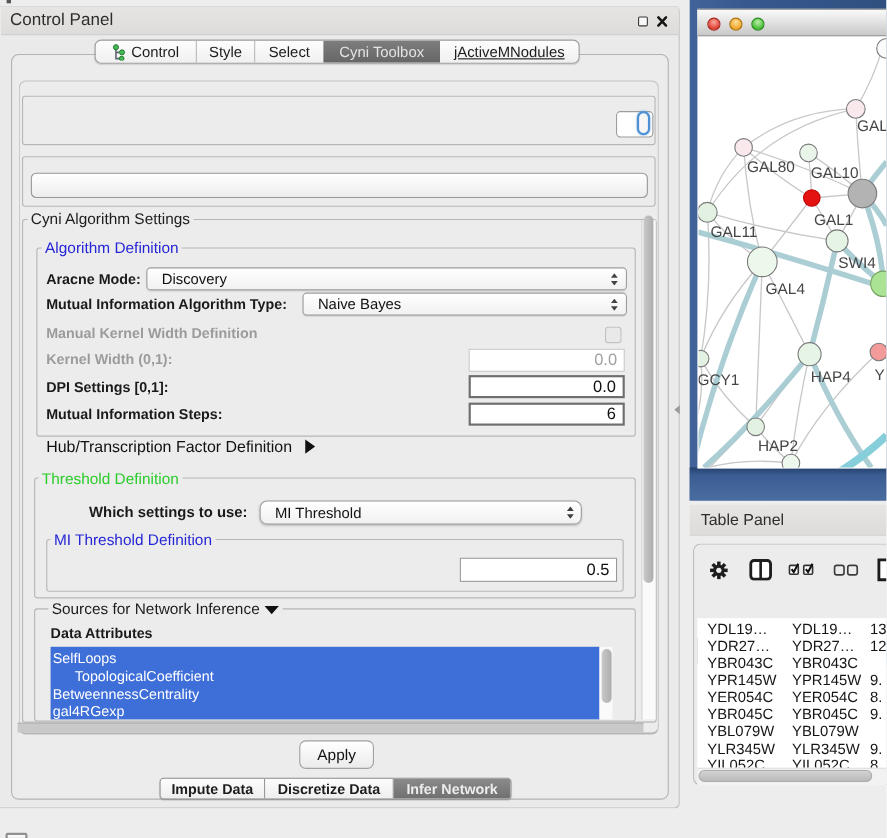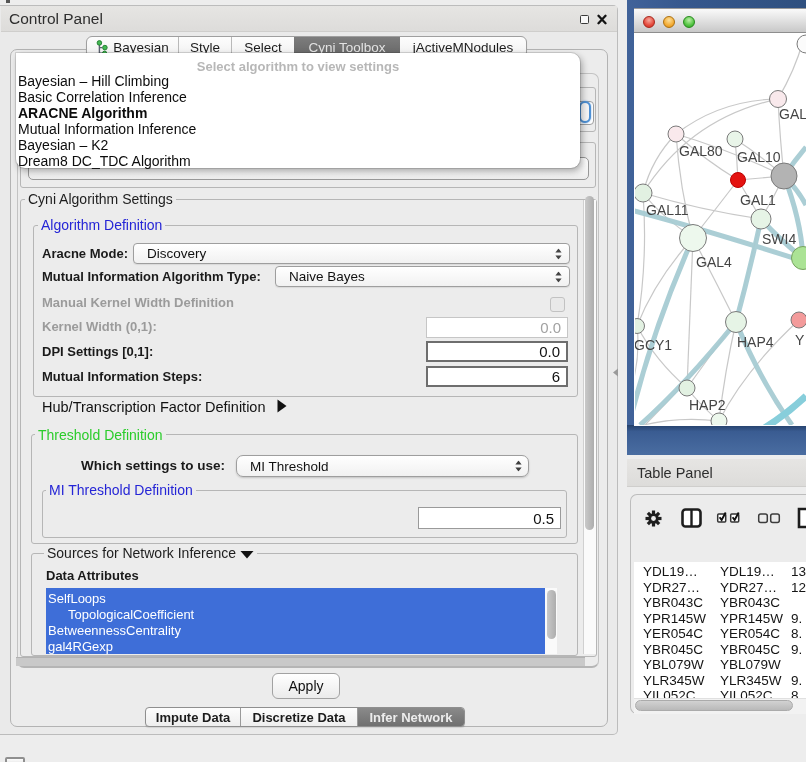--- a/index.html
+++ b/index.html
@@ -35,21 +35,21 @@
 <div class="abs" style="left:16px;top:657px;width:569px;height:9px;background:#c9c9c9;border-top:1px solid #b2b2b2;box-sizing:border-box;"></div>
 
 <div class="abs" id="tabstrip" style="left:86px;top:36px;height:22px;display:flex;border:1px solid #9f9f9f;border-radius:6px;background:linear-gradient(#fdfdfd,#f0f0f0);box-shadow:0 1px 1px rgba(0,0,0,0.12);overflow:hidden;box-sizing:border-box;">
   <div style="width:92px;display:flex;align-items:center;justify-content:center;border-right:1px solid #b9b9b9;box-sizing:border-box;">
     <svg width="13" height="15" viewBox="0 0 13 15" style="margin-right:4px;">
       <path d="M3.4 4 V13.3 H7.6 M3.4 7.6 H6.2" stroke="#5b6270" stroke-width="1.4" fill="none"></path>
       <circle cx="3.4" cy="2.9" r="2.3" fill="#44b954" stroke="#1e7a2c" stroke-width="0.9"></circle>
       <circle cx="8.9" cy="7.6" r="2.3" fill="#44b954" stroke="#1e7a2c" stroke-width="0.9"></circle>
       <circle cx="8.6" cy="13.2" r="2.1" fill="#44b954" stroke="#1e7a2c" stroke-width="0.9"></circle>
     </svg>
-    <span style="font-size:13.5px;color:#1c1c1c;">Bayesian</span>
+    <span style="font-size:13.5px;color:#1c1c1c;">Control</span>
   </div>
   <div style="width:53px;display:flex;align-items:center;justify-content:center;border-right:1px solid #b9b9b9;box-sizing:border-box;">
         <span style="font-size:13.5px;color:#1c1c1c;">Style</span>
       </div>
   <div style="width:62px;display:flex;align-items:center;justify-content:center;box-sizing:border-box;">
         <span style="font-size:13.5px;color:#1c1c1c;">Select</span>
       </div>
   <div style="width:106px;display:flex;align-items:center;justify-content:center;background:linear-gradient(#7d7d7d,#666666);box-sizing:border-box;">
         <span style="font-size:13.5px;color:#e3e3e3;">Cyni Toolbox</span>
       </div>
@@ -57,29 +57,20 @@
         <span style="font-size:13.5px;color:#1c1c1c;text-decoration:underline;">jActiveMNodules</span>
       </div>
 </div>
 
 <div class="gb" style="left:20px;top:87px;width:574px;height:43px;"></div>
 <div class="abs" style="left:560px;top:101px;width:32px;height:22px;border:1px solid #9e9e9e;border-radius:4px;background:#fff;"></div>
 <div class="abs" style="left:579px;top:101px;width:12px;height:22px;border:2.5px solid #4e91d5;border-radius:6px;background:#f6f6f6;box-shadow:0 0 2px rgba(90,150,215,0.8);box-sizing:border-box;"></div>
 <div class="gb" style="left:20px;top:142px;width:574px;height:44px;"></div>
 <div class="abs" style="left:28px;top:157px;width:559px;height:21px;border:1px solid #989898;border-radius:5px;background:linear-gradient(#fff,#ededed);"></div>
 
-<div class="abs" id="popup" style="left:16px;top:53px;width:564px;height:115px;background:#fff;border-radius:0 9px 9px 9px;box-shadow:2px 3px 7px rgba(0,0,0,0.33);outline:1px solid rgba(0,0,0,0.12);">
-  <div style="position:absolute;top:6px;left:0;right:0;text-align:center;font-size:13px;font-weight:bold;color:#b7b7b7;">Select algorithm to view settings</div>
-  <div class="item" style="top:21px;">Bayesian – Hill Climbing</div>
-  <div class="item" style="top:37px;">Basic Correlation Inference</div>
-  <div class="item" style="top:53px;font-weight:bold;">ARACNE Algorithm</div>
-  <div class="item" style="top:69px;">Mutual Information Inference</div>
-  <div class="item" style="top:85px;">Bayesian – K2</div>
-  <div class="item" style="top:101px;">Dream8 DC_TDC Algorithm</div>
-</div>
 
 <div class="gb" style="left:20px;top:199px;width:575px;height:456px;"></div>
 <div class="gbt" style="left:25px;top:192px;font-size:14px;color:#1d1d1d;">Cyni Algorithm Settings</div>
 
 <div class="abs" style="left:583px;top:200px;width:12px;height:454px;background:#fafafa;border-left:1px solid #d0d0d0;"></div>
 <div class="abs" style="left:585px;top:196px;width:9px;height:334px;background:linear-gradient(90deg,#c9c9c9,#adadad);border-radius:5px;"></div>
 
 <div class="gb" style="left:33px;top:225px;width:543px;height:170px;"></div>
 <div class="gbt" style="left:38px;top:218px;font-size:14px;color:#2525d6;">Algorithm Definition</div>
 

